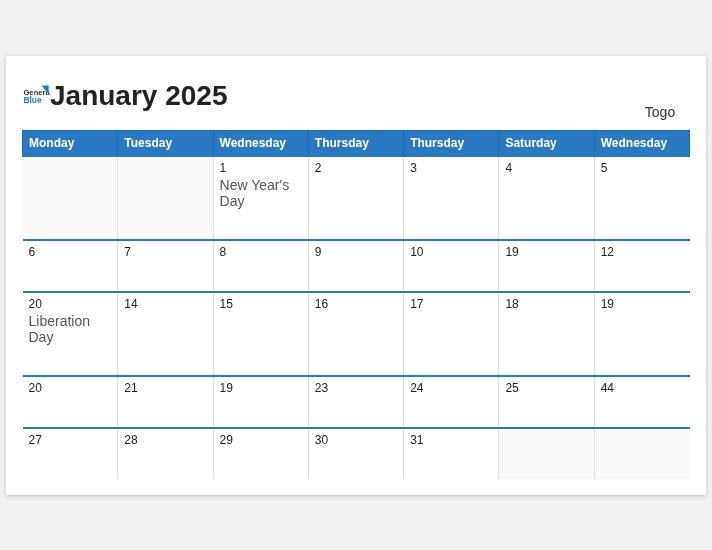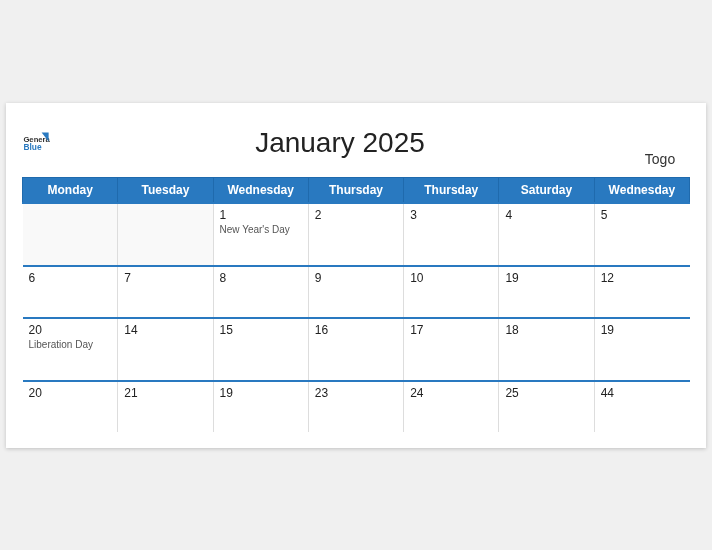--- a/index.html
+++ b/index.html
@@ -28,43 +28,43 @@
       display: flex;
       align-items: center;
       gap: 4px;
     }
     .logo-icon {
       width: 28px;
       height: 28px;
     }
     .calendar-title {
       font-size: 28px;
-      font-weight: normal;
+      font-weight: bold;
       color: #222;
-      text-align: center;
+      text-align: left;
       flex: 1;
     }
     .country {
       font-size: 14px;
       color: #333;
       min-width: 60px;
       text-align: center;
       margin-top: 32px;
     }
     .calendar-table {
       width: 100%;
       border-collapse: collapse;
     }
     .calendar-table thead tr th {
       background: #2979c0;
       color: white;
       font-size: 12px;
       font-weight: bold;
       padding: 5px 6px;
-      text-align: center;
+      text-align: left;
       border: 1px solid #1f6aad;
     }
     .calendar-table tbody tr {
       border-top: 2px solid #2979c0;
     }
     .calendar-table tbody tr td {
       vertical-align: top;
       padding: 4px 6px 30px 6px;
       font-size: 12px;
       color: #222;
@@ -74,21 +74,21 @@
     .calendar-table tbody tr td:first-child {
       border-left: none;
     }
     .date-num {
       font-size: 12px;
       color: #222;
       display: block;
       margin-bottom: 2px;
     }
     .holiday {
-      font-size: 10px;
+      font-size: 14px;
       color: #555;
       display: block;
     }
     .empty-cell {
       background: #f9f9f9;
     }
   </style>
 </head>
 <body>
 
@@ -201,15 +201,34 @@
           <td>
             <span class="date-num">24</span>
           </td>
           <td>
             <span class="date-num">25</span>
           </td>
           <td>
             <span class="date-num">44</span>
           </td>
         </tr>
+        <tr>
+          <td>
+            <span class="date-num">27</span>
+          </td>
+          <td>
+            <span class="date-num">28</span>
+          </td>
+          <td>
+            <span class="date-num">29</span>
+          </td>
+          <td>
+            <span class="date-num">30</span>
+          </td>
+          <td>
+            <span class="date-num">31</span>
+          </td>
+          <td class="empty-cell"></td>
+          <td class="empty-cell"></td>
+        </tr>
       </tbody>
   </table>
 </div>
 
 </body></html>

